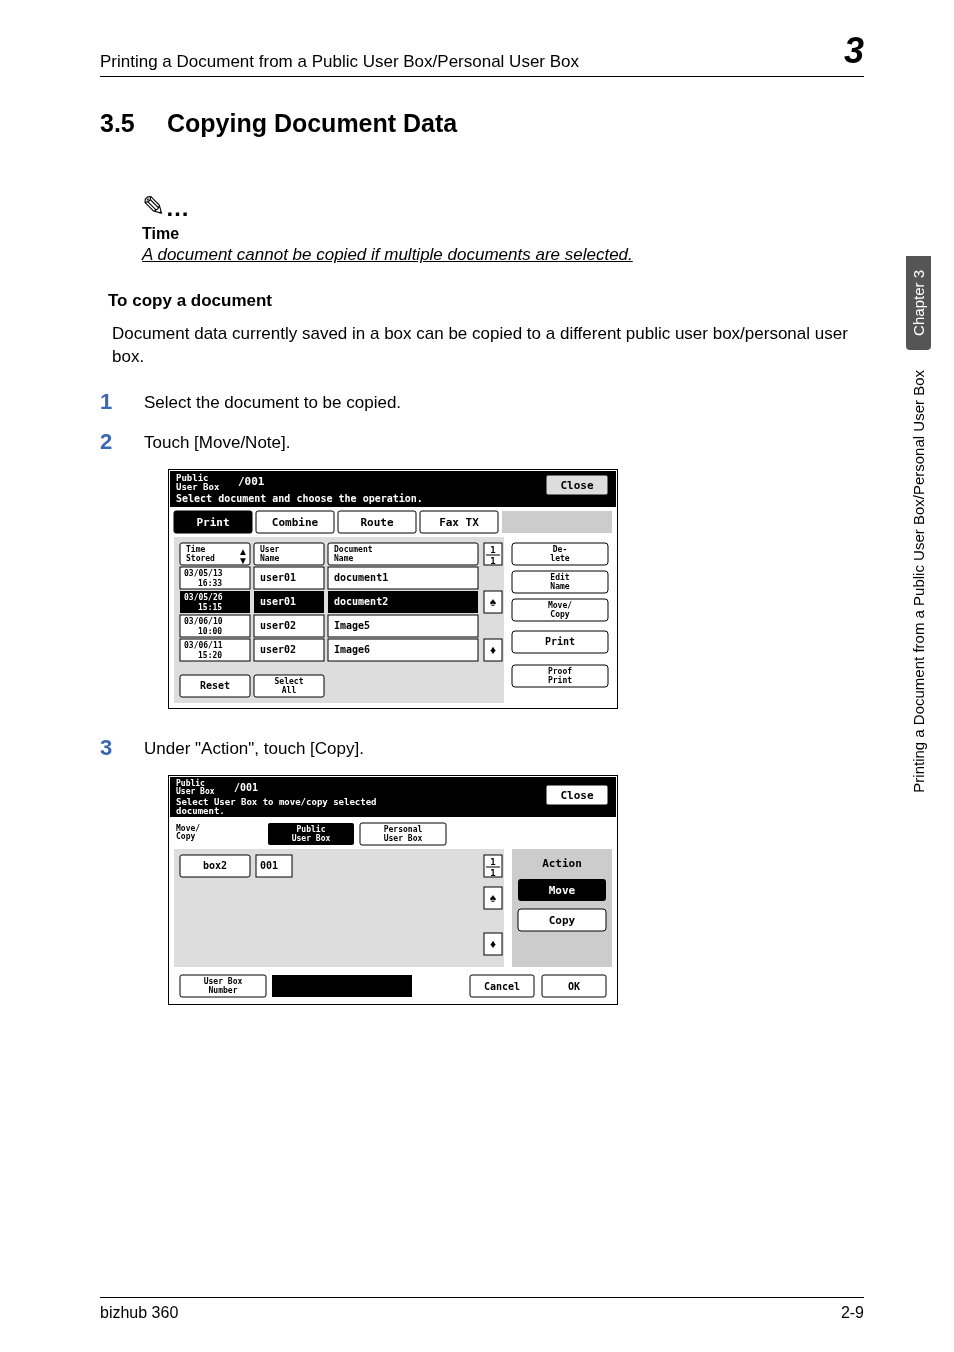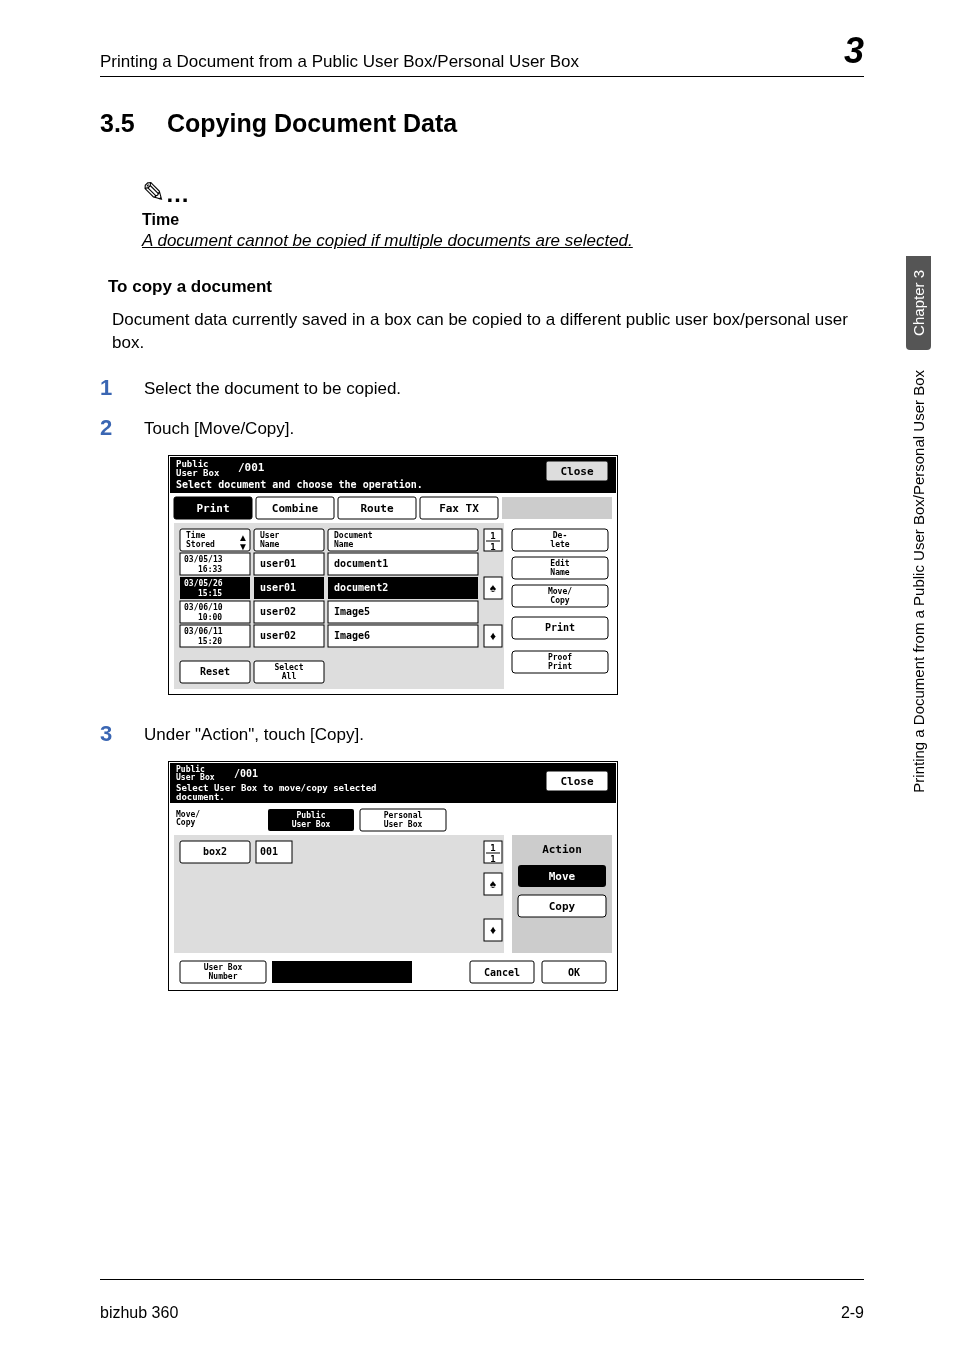--- a/index.html
+++ b/index.html
@@ -1,38 +1,38 @@
 <!DOCTYPE html>
 <html><head>
   <meta charset="utf-8">
   <style>
     * { margin: 0; padding: 0; box-sizing: border-box; }
     body { width: 954px; height: 1352px; background: #fff; font-family: Arial, Helvetica, sans-serif; color: #000; position: relative; }
     .page { padding: 30px 90px 30px 100px; }
     .header { display: flex; align-items: flex-end; border-bottom: 1px solid #000; padding-bottom: 4px; margin-bottom: 32px; }
     .header-title { font-size: 17px; flex: 1; }
     .chapter-num { font-size: 36px; font-weight: bold; font-style: italic; }
-    .sec-title { font-size: 25px; font-weight: bold; margin-bottom: 30px; }
+    .sec-title { font-size: 25px; font-weight: bold; margin-bottom: 44px; }
     .sec-num { display: inline-block; width: 60px; }
     .pen-icon { font-size: 28px; display: inline-block; margin-top: 8px; }
     .dots { font-size: 24px; font-weight: bold; letter-spacing: 2px; }
     .note-block { margin-left: 42px; margin-bottom: 26px; }
     .note-label { font-weight: bold; font-size: 16px; margin-top: 2px; }
     .note-body { font-style: italic; font-size: 17px; margin-top: 2px; text-decoration: underline; }
     .sub-heading { font-weight: bold; font-size: 17px; margin-left: 8px; margin-bottom: 12px; }
     .para { font-size: 17px; margin-bottom: 20px; line-height: 1.35; margin-left: 12px; }
     .step { display: flex; margin-bottom: 14px; }
     .step-num { font-size: 22px; font-weight: bold; color: #3a66b3; width: 44px; }
     .step-text { font-size: 17px; padding-top: 4px; }
     .figure { margin: 10px 0 26px 68px; }
     .figure svg { display: block; }
     .side-tab { position: absolute; right: 18px; top: 256px; width: 30px; }
     .tab-dark { background: #555; color: #fff; writing-mode: vertical-rl; transform: rotate(180deg); text-align: center; padding: 14px 4px; font-size: 15px; border-radius: 4px 4px 0 0; }
     .tab-light { writing-mode: vertical-rl; transform: rotate(180deg); text-align: center; padding: 14px 4px; font-size: 15px; margin-top: 6px; }
-    .footer { position: absolute; bottom: 30px; left: 100px; right: 90px; border-top: 1px solid #000; display: flex; justify-content: space-between; padding-top: 24px; font-size: 16px; text-align: right; }
+    .footer { position: absolute; bottom: 30px; left: 100px; right: 90px; border-top: 1px solid #000; display: flex; justify-content: space-between; padding-top: 6px; font-size: 16px; text-align: right; }
   </style>
 </head>
 <body>
 
 <div class="page">
   <div class="header">
     <div class="header-title">Printing a Document from a Public User Box/Personal User Box</div>
     <div class="chapter-num">3</div>
   </div>
 
@@ -50,21 +50,21 @@
   <div class="sub-heading">To copy a document</div>
   <div class="para">Document data currently saved in a box can be copied to a different public user box/personal user box.</div>
 
   <div class="step">
     <div class="step-num">1</div>
     <div class="step-text">Select the document to be copied.</div>
   </div>
 
   <div class="step">
     <div class="step-num">2</div>
-    <div class="step-text">Touch [Move/Copy].</div>
+    <div class="step-text">Touch [Move/Note].</div>
   </div>
 
   <div class="figure">
     <svg width="450" height="240" viewBox="0 0 450 240">
       <rect x="0" y="0" width="450" height="240" fill="#fff" stroke="#000" stroke-width="2"></rect>
 
       <rect x="2" y="2" width="446" height="36" fill="#000"></rect>
       <text x="8" y="12" fill="#fff" font-size="9" font-family="monospace" font-weight="bold">Public</text>
       <text x="8" y="21" fill="#fff" font-size="9" font-family="monospace" font-weight="bold">User Box</text>
       <text x="70" y="16" fill="#fff" font-size="11" font-family="monospace" font-weight="bold">/001</text>

